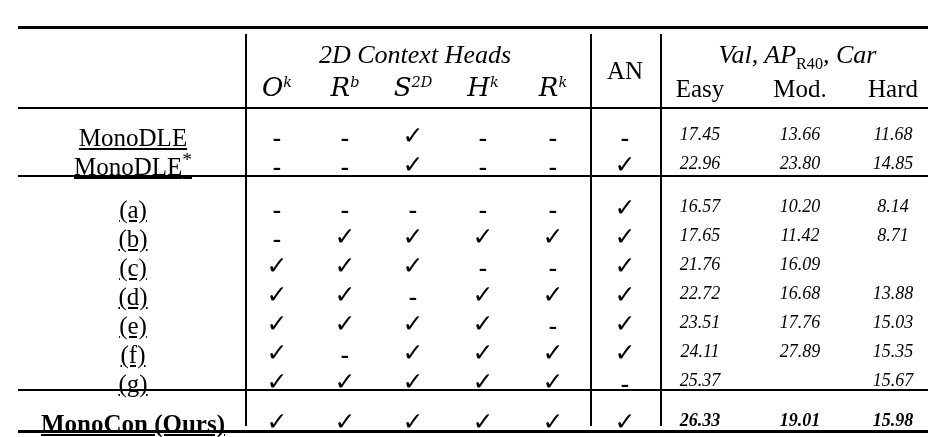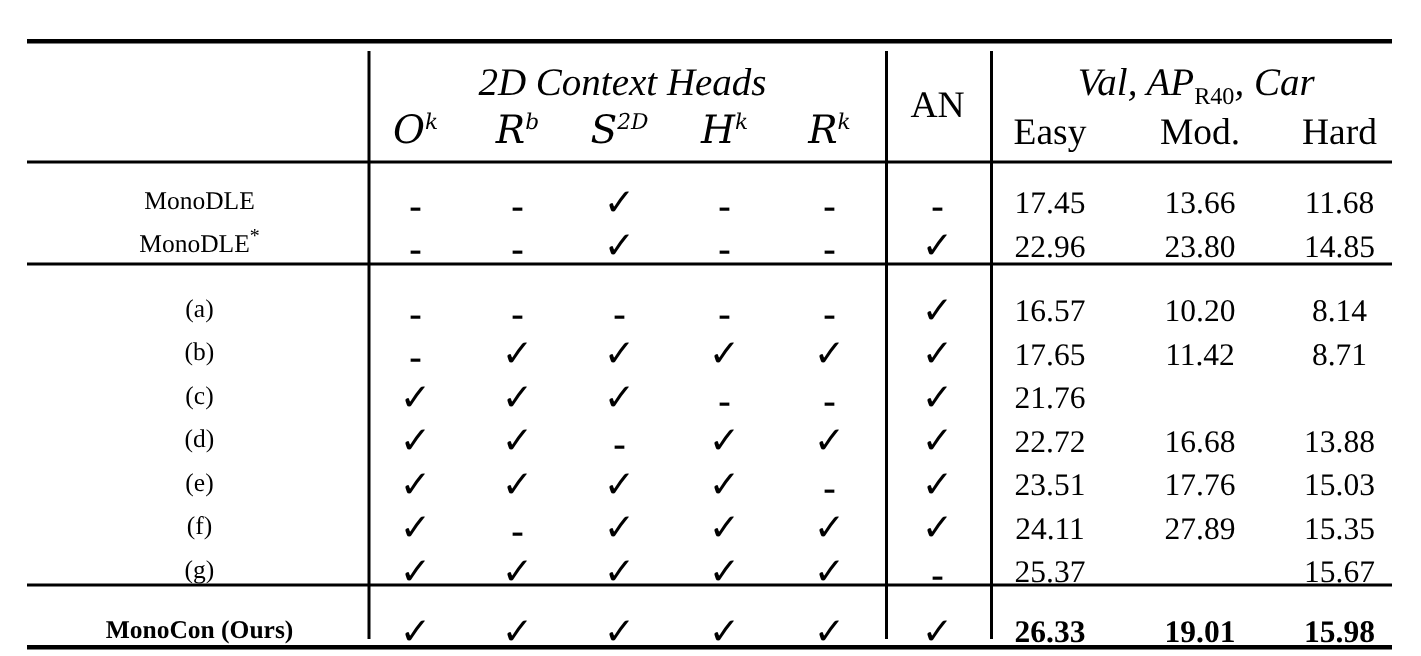--- a/index.html
+++ b/index.html
@@ -18,25 +18,25 @@
 
   .vrule{position:absolute;width:2px;background:#000;}
 
   
   .cell{
     position:absolute;
     text-align:center;
     white-space:nowrap;
     line-height:1;
   }
-  .rowlabel{font-size:17px;}
+  .rowlabel{font-size:25px;text-decoration:underline;}
   .rowlabel.bold{font-weight:bold;}
   .mark{font-size:25px;}
   .dash{font-size:25px;font-weight:bold;letter-spacing:0;}
-  .num{font-size:21px;}
+  .num{font-size:18px;font-style:italic;}
   .num.bold{font-weight:bold;}
 
   
   .grouphead{
     position:absolute;text-align:center;white-space:nowrap;
     font-style:italic;font-size:26px;line-height:1;
   }
   .colhead{
     position:absolute;text-align:center;white-space:nowrap;
     font-size:25px;line-height:1;
@@ -115,20 +115,21 @@
     <div class="cell num" style="left:745px;top:214px;width:110px;">11.42</div>
     <div class="cell num" style="left:838px;top:214px;width:110px;">8.71</div>
     <div class="cell rowlabel" style="left:23px;top:243px;width:220px;">(c)</div>
     <div class="cell mark" style="left:237px;top:241px;width:80px;">✓</div>
     <div class="cell mark" style="left:305px;top:241px;width:80px;">✓</div>
     <div class="cell mark" style="left:373px;top:241px;width:80px;">✓</div>
     <div class="cell dash" style="left:443px;top:243px;width:80px;">-</div>
     <div class="cell dash" style="left:513px;top:243px;width:80px;">-</div>
     <div class="cell mark" style="left:585px;top:241px;width:80px;">✓</div>
     <div class="cell num" style="left:645px;top:243px;width:110px;">21.76</div>
+    <div class="cell num" style="left:745px;top:243px;width:110px;">16.09</div>
     <div class="cell rowlabel" style="left:23px;top:272px;width:220px;">(d)</div>
     <div class="cell mark" style="left:237px;top:270px;width:80px;">✓</div>
     <div class="cell mark" style="left:305px;top:270px;width:80px;">✓</div>
     <div class="cell dash" style="left:373px;top:272px;width:80px;">-</div>
     <div class="cell mark" style="left:443px;top:270px;width:80px;">✓</div>
     <div class="cell mark" style="left:513px;top:270px;width:80px;">✓</div>
     <div class="cell mark" style="left:585px;top:270px;width:80px;">✓</div>
     <div class="cell num" style="left:645px;top:272px;width:110px;">22.72</div>
     <div class="cell num" style="left:745px;top:272px;width:110px;">16.68</div>
     <div class="cell num" style="left:838px;top:272px;width:110px;">13.88</div>

